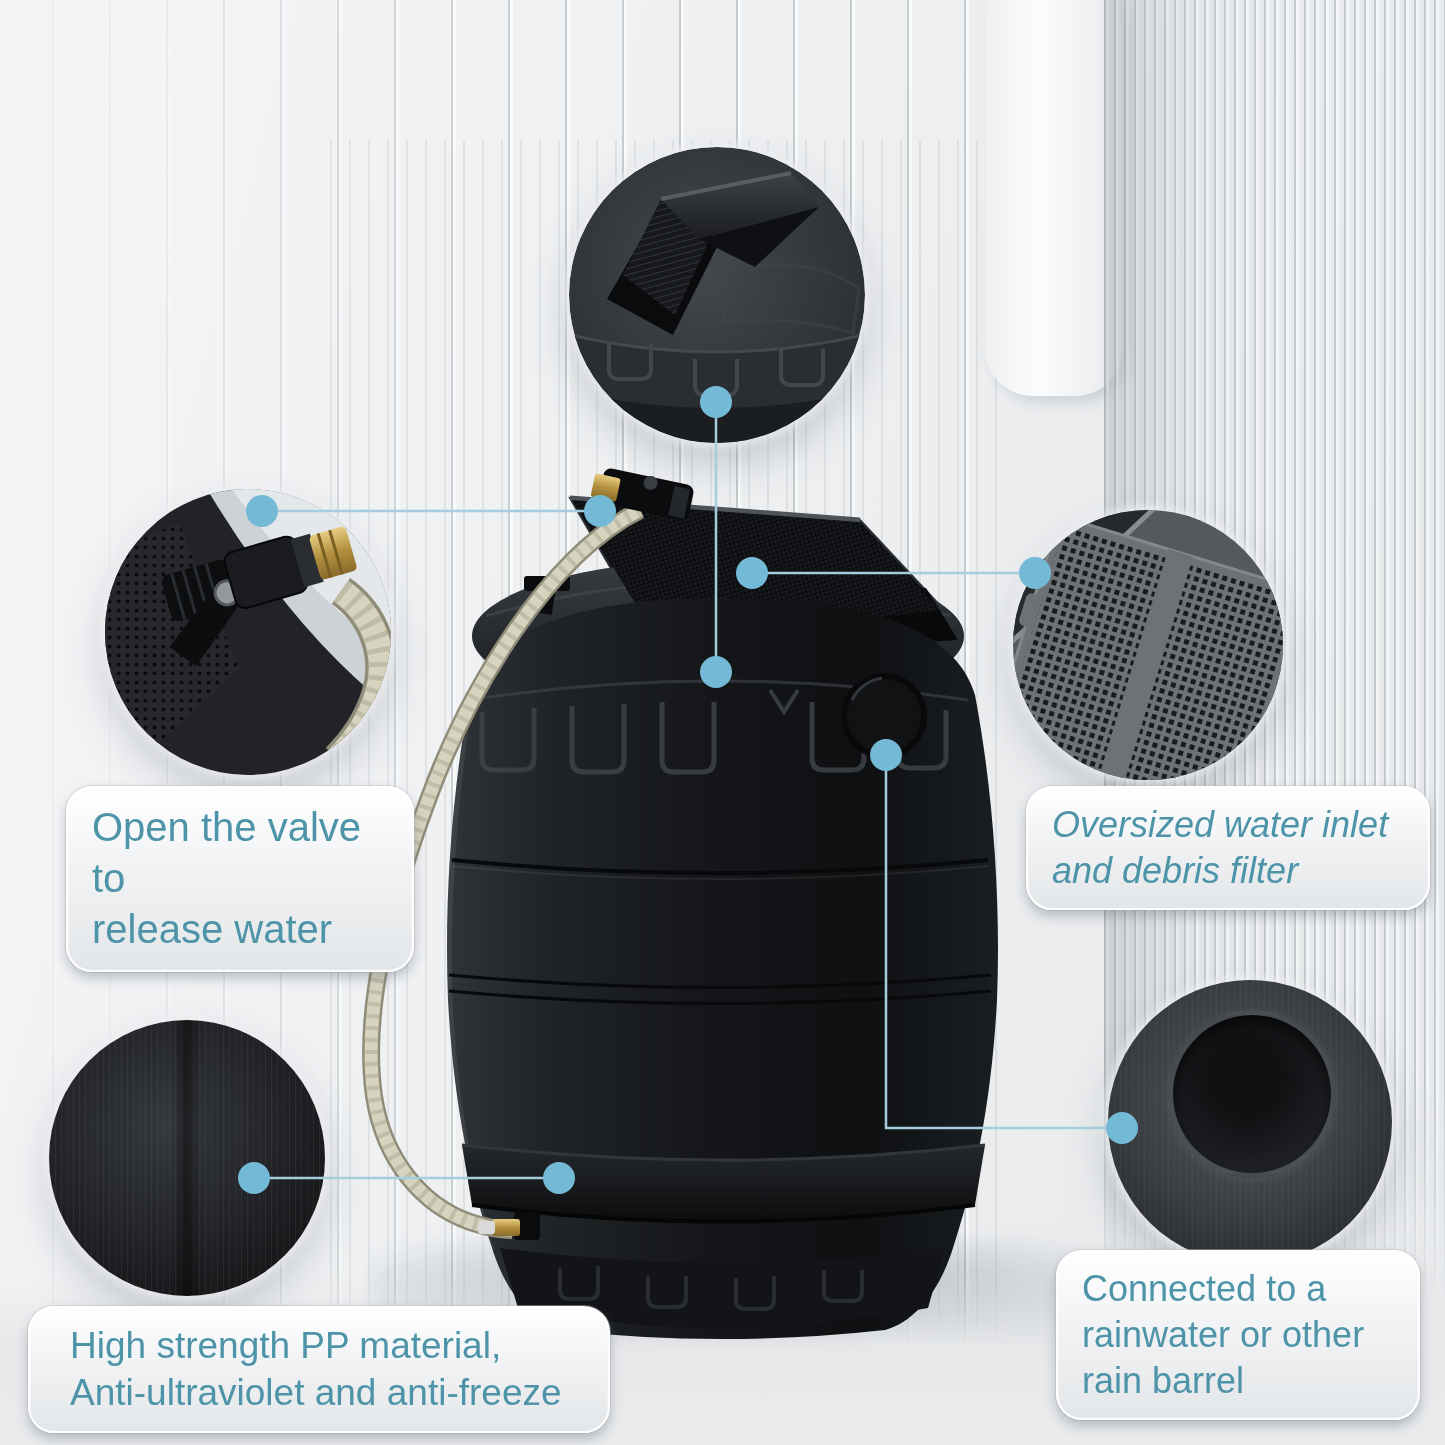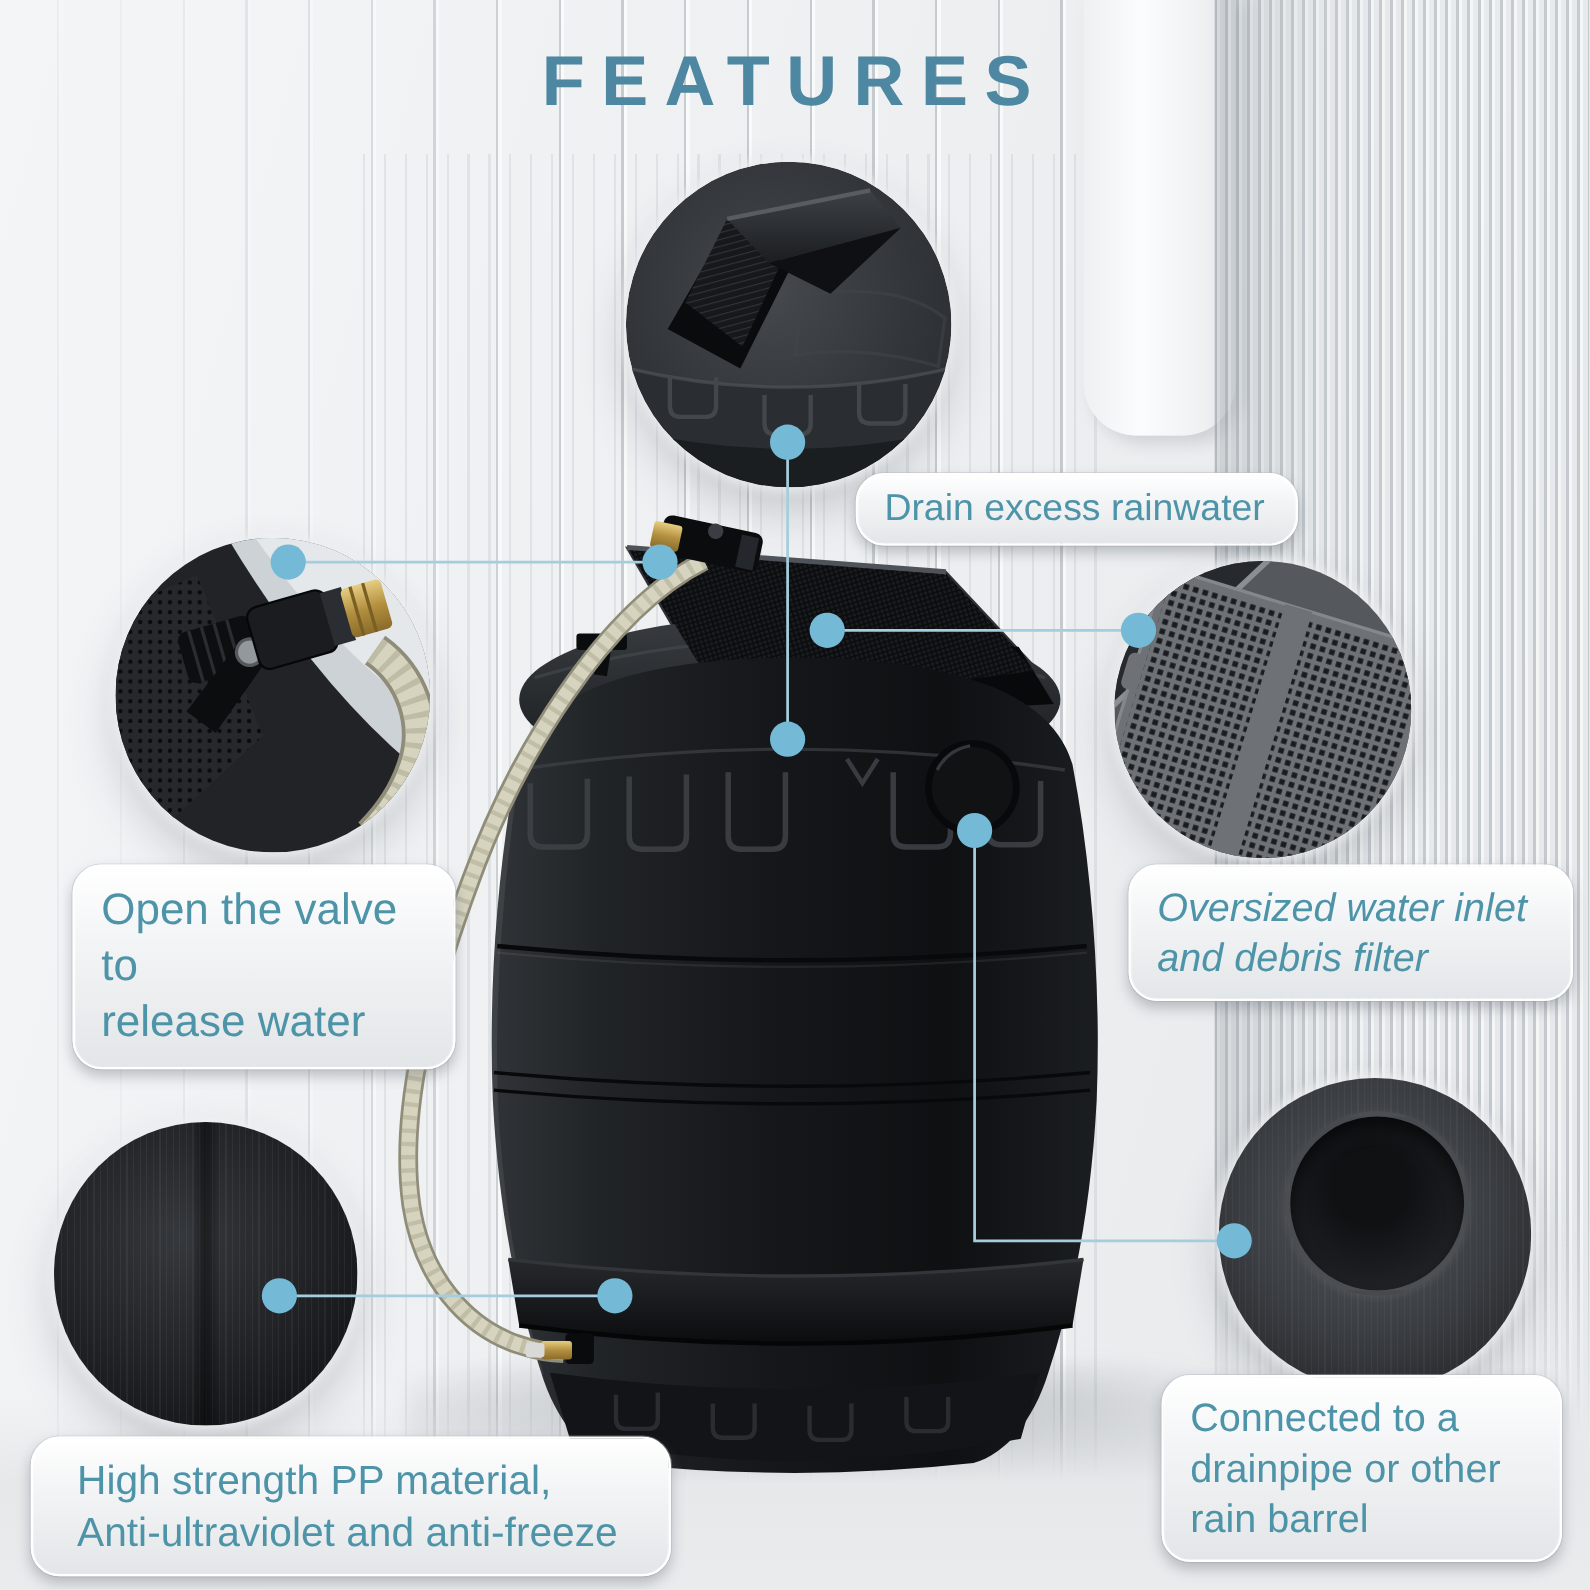--- a/index.html
+++ b/index.html
@@ -80,21 +80,20 @@
 <div class="page">
 
   <div class="bg-base"></div>
   <div class="bg-panels"></div>
   <div class="bg-ribs-mid"></div>
   <div class="bg-pipe"></div>
   <div class="bg-ribs-right"></div>
   <div class="floor-shadow"></div>
   <div class="bg-bottom"></div>
 
-  <div class="title">FEATURES</div>
 
   <div class="detail-circle circle-drain">
     <svg width="296" height="296" viewBox="0 0 296 296">
       <defs>
         <radialGradient id="tcG" cx="0.45" cy="0.4" r="0.75">
           <stop offset="0" stop-color="#45494e"></stop>
             <stop offset="0.55" stop-color="#33373b"></stop>
             <stop offset="1" stop-color="#26292c"></stop>
         </radialGradient>
         <pattern id="hatchP" width="6" height="6" patternUnits="userSpaceOnUse" patternTransform="rotate(75)">
@@ -310,34 +309,31 @@
       <circle cx="600" cy="511" r="16"></circle>
       <circle cx="752" cy="573" r="16"></circle>
       <circle cx="1035" cy="573" r="16"></circle>
       <circle cx="254" cy="1178" r="16"></circle>
       <circle cx="559" cy="1178" r="16"></circle>
       <circle cx="886" cy="755" r="16"></circle>
       <circle cx="1122" cy="1128" r="16"></circle>
     </g>
   </svg>
 
-  <div class="pill pill-drain">
-    <span class="label-text">Drain excess rainwater</span>
-  </div>
   <div class="pill pill-valve">
     <span class="label-text">Open the valve to
 release water</span>
   </div>
   <div class="pill pill-inlet">
     <span class="label-text">Oversized water inlet
 and debris filter</span>
   </div>
   <div class="pill pill-material">
     <span class="label-text">High strength PP material,
 Anti-ultraviolet and anti-freeze</span>
   </div>
   <div class="pill pill-connect">
     <span class="label-text">Connected to a
-drainpipe or other
+rainwater or other
 rain barrel</span>
   </div>
 
 </div>
 
 </body></html>

